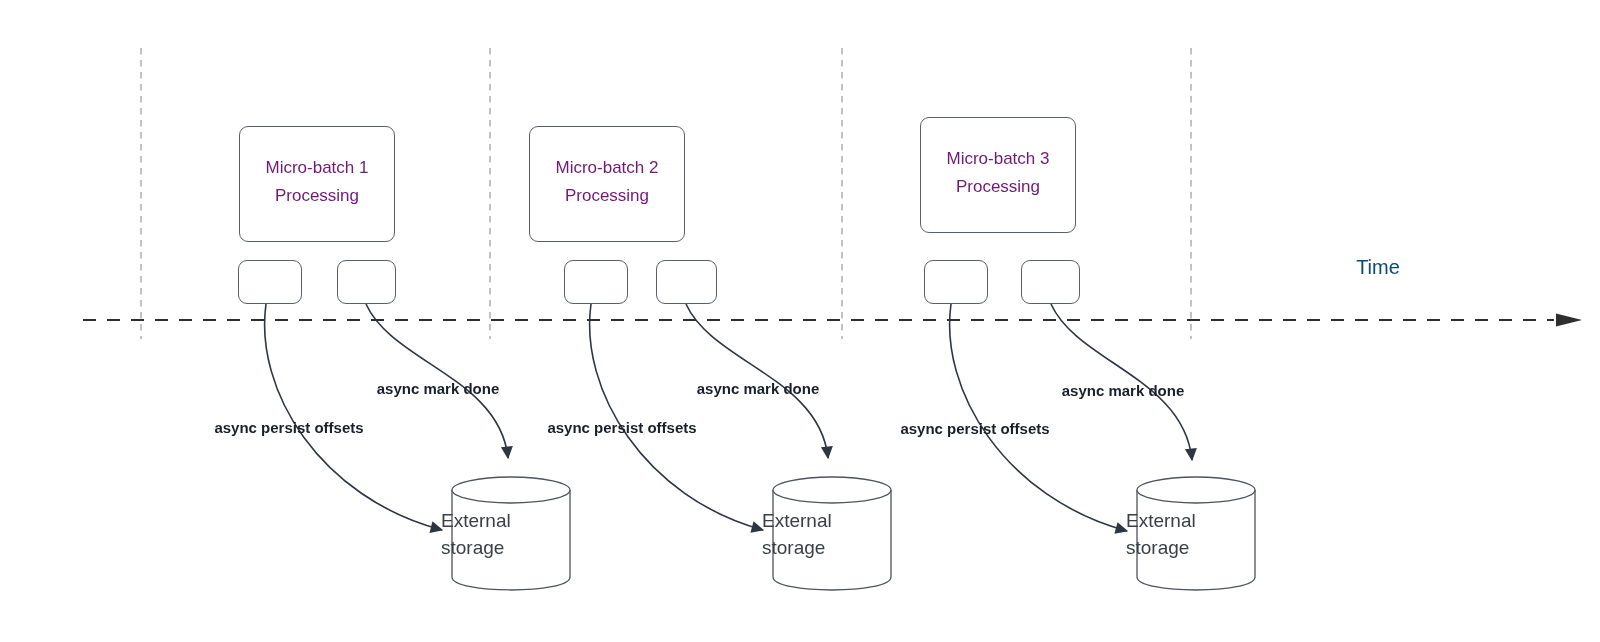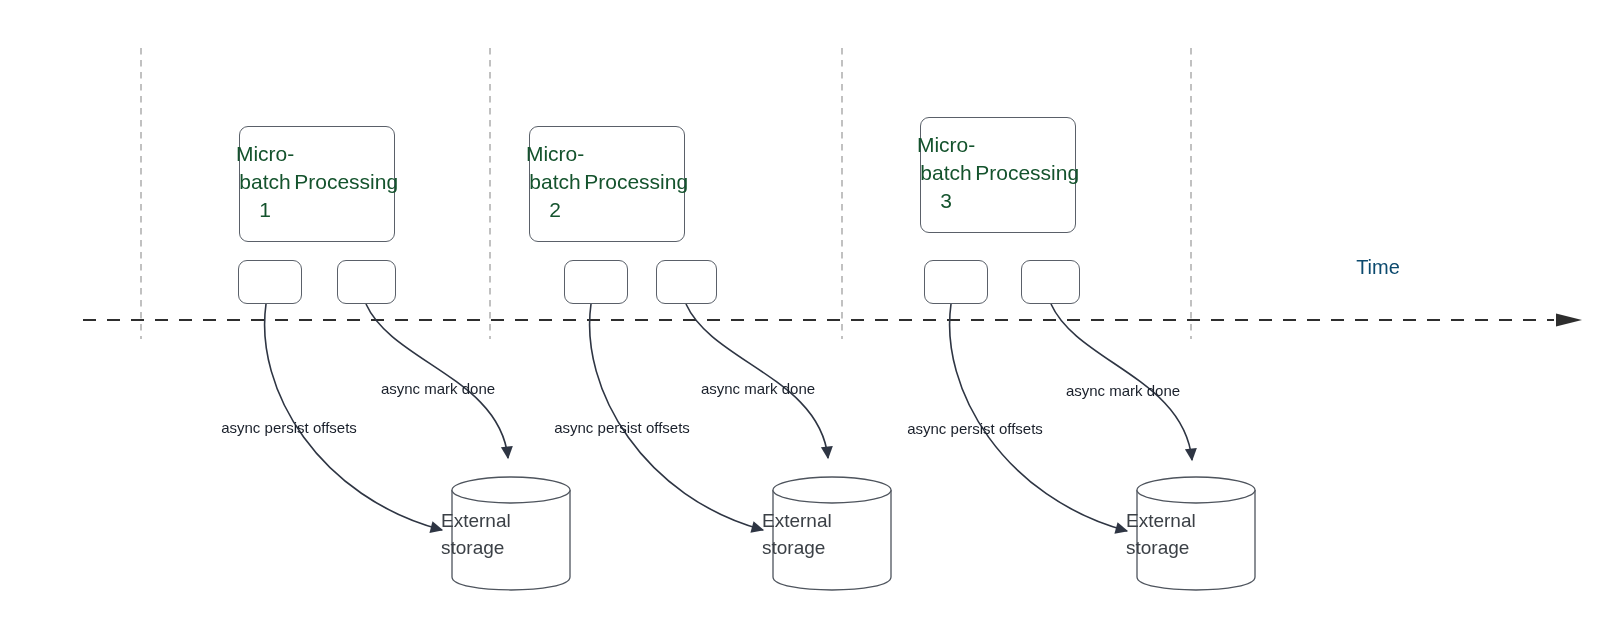--- a/index.html
+++ b/index.html
@@ -4,31 +4,31 @@
 <style>
   html,body{margin:0;padding:0;background:#fff;}
   .canvas{
     position:relative;width:1600px;height:642px;background:#ffffff;overflow:hidden;
     font-family:"Liberation Sans", sans-serif;
   }
   .layer{position:absolute;left:0;top:0;width:1600px;height:642px;}
   .proc-box{
     position:absolute;width:156px;height:116px;box-sizing:border-box;
     border:1.3px solid #5a6069;border-radius:9px;background:#fff;
-    display:flex;flex-direction:row;align-items:center;justify-content:center;
+    display:flex;flex-direction:column;align-items:center;justify-content:center;
     padding-bottom:4px;
-    color:#14532d;font-size:21px;line-height:28px;text-align:center;
+    color:#701a75;font-size:17px;line-height:28px;text-align:center;
   }
   .task-box{
     position:absolute;height:44px;box-sizing:border-box;top:260px;
     border:1.3px solid #5a6069;border-radius:9px;background:#fff;
   }
   .flow-label{
     position:absolute;transform:translate(-50%,-50%);
-    color:#1a202b;font-size:15px;font-weight:normal;white-space:nowrap;
+    color:#1a202b;font-size:15px;font-weight:bold;white-space:nowrap;
   }
   .storage-text{
     position:absolute;transform:translate(-50%,0);top:507px;width:140px;
     color:#3b4046;font-size:19px;line-height:27px;text-align:left;
   }
   .time-label{
     position:absolute;left:1378px;top:267px;transform:translate(-50%,-50%);
     color:#0c4a6e;font-size:20px;
   }
   .two-line span{display:block;}

